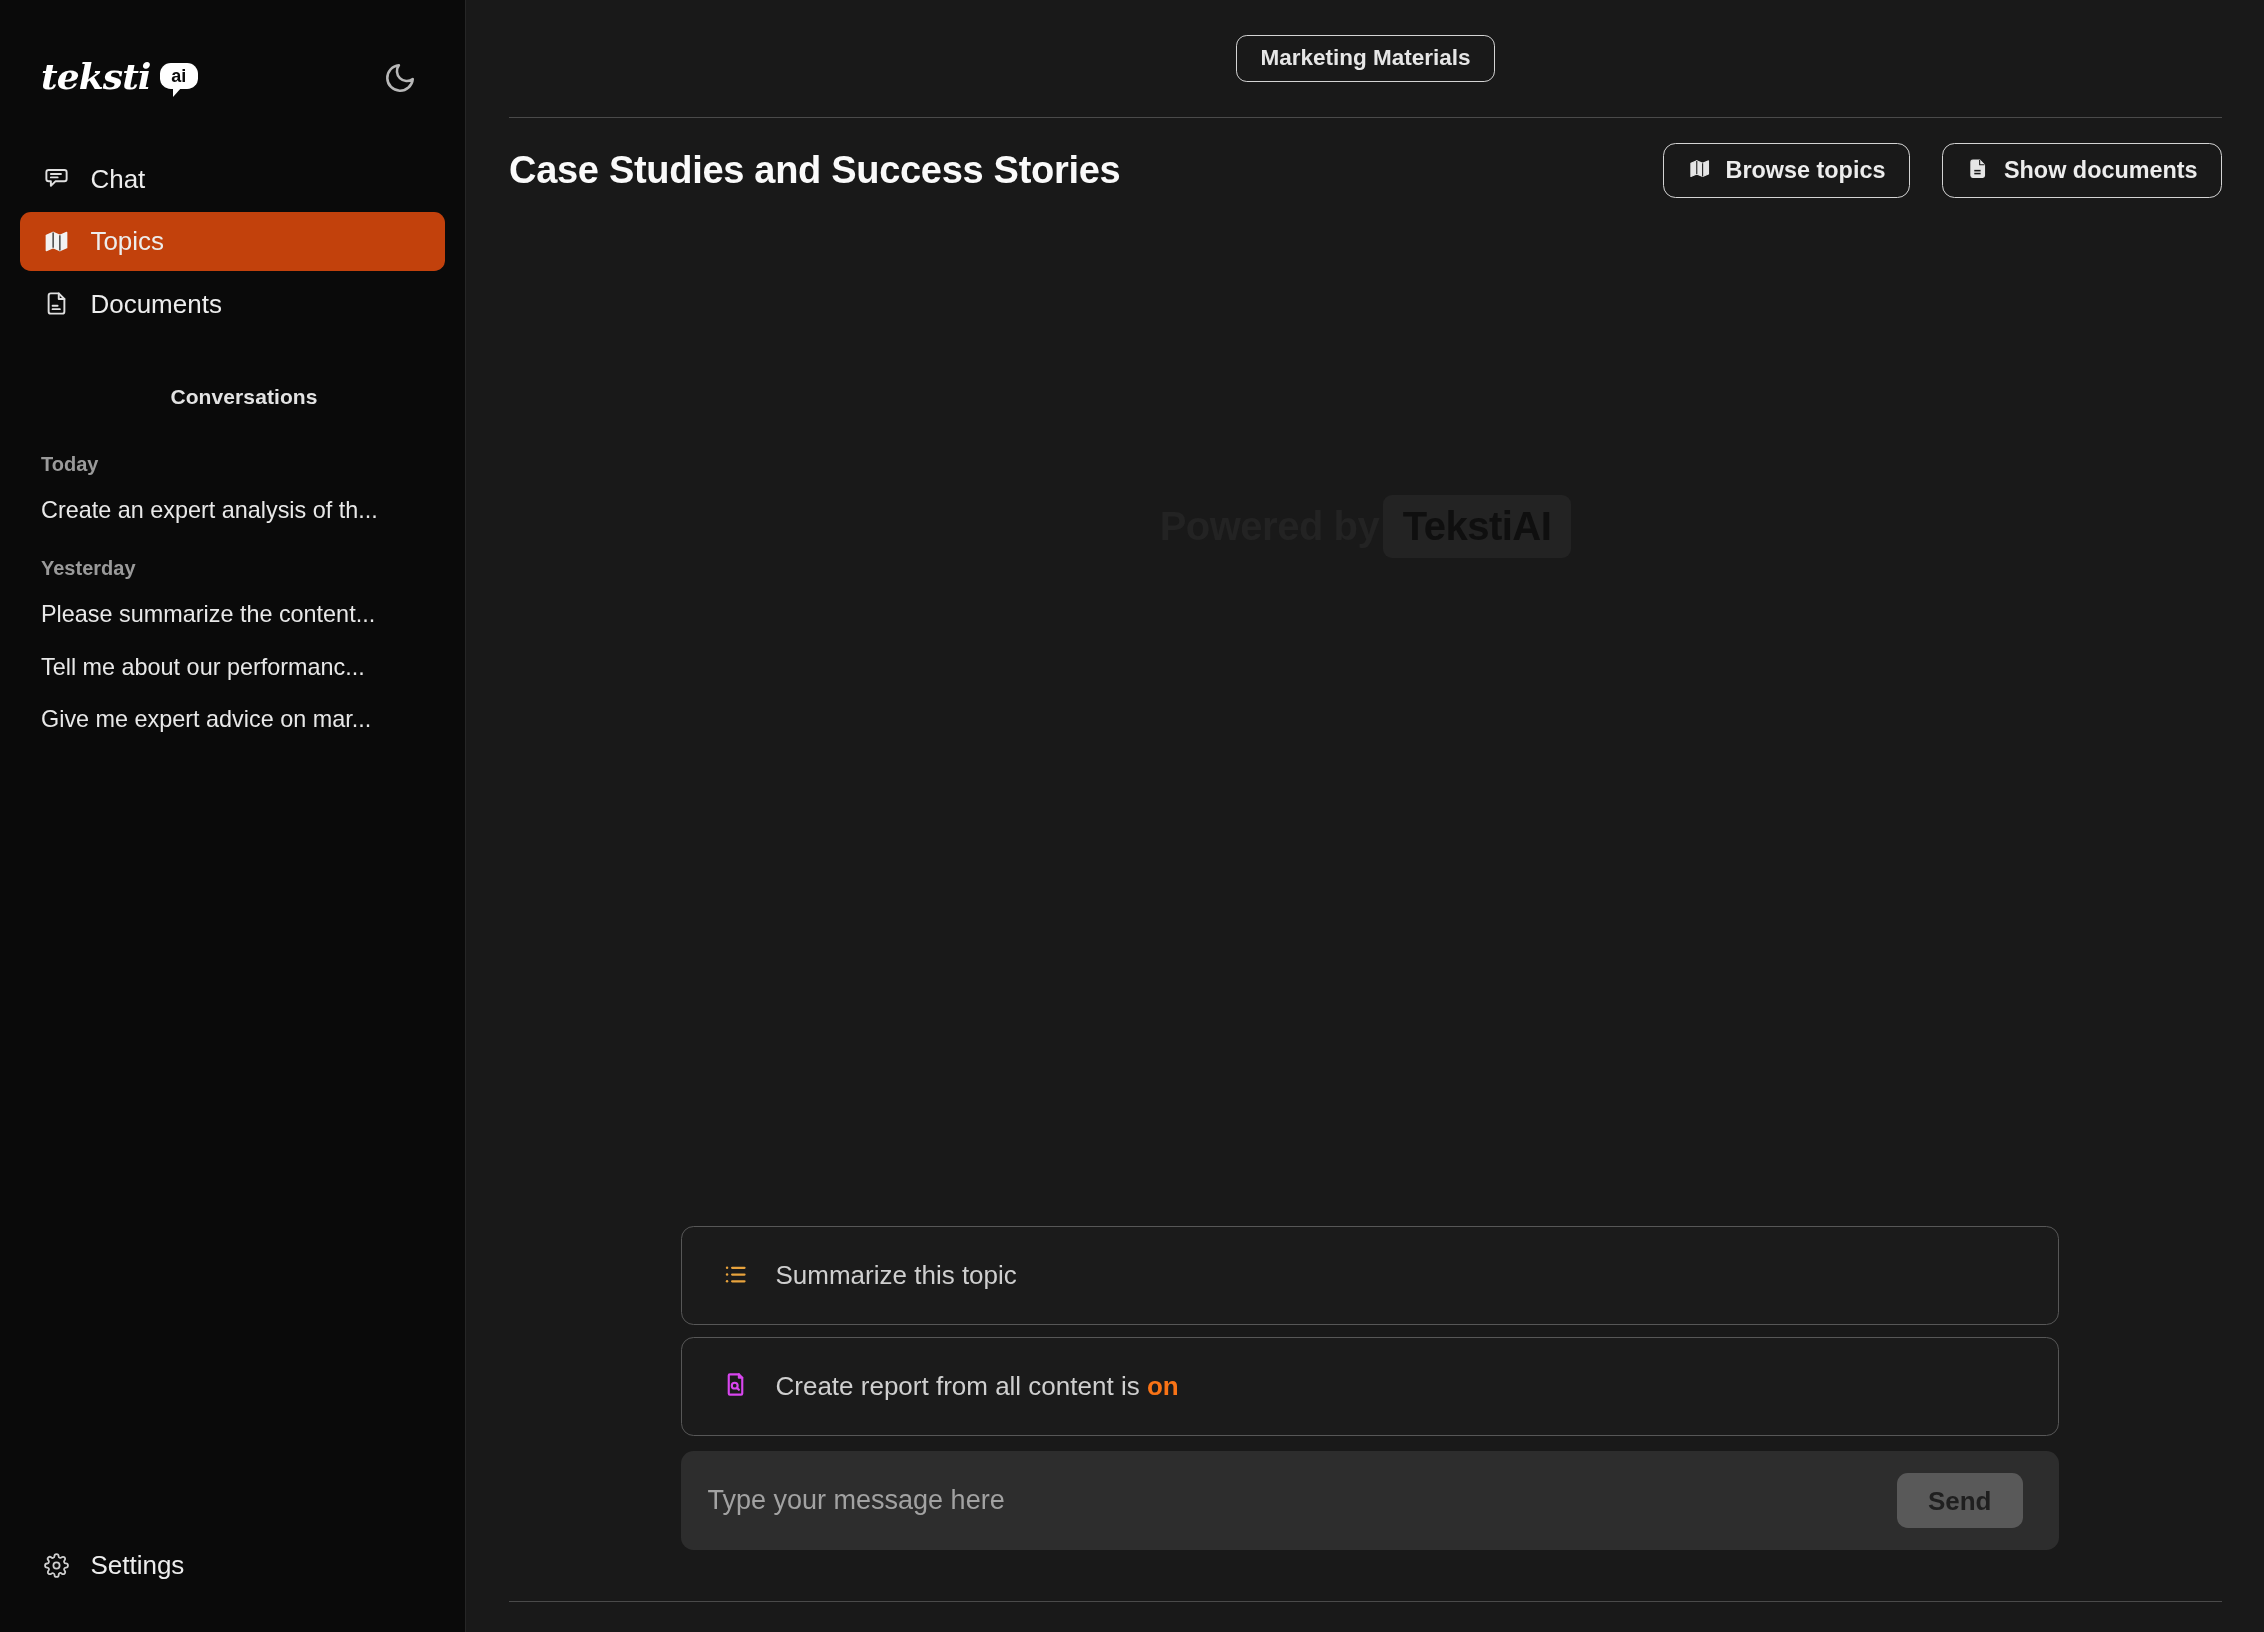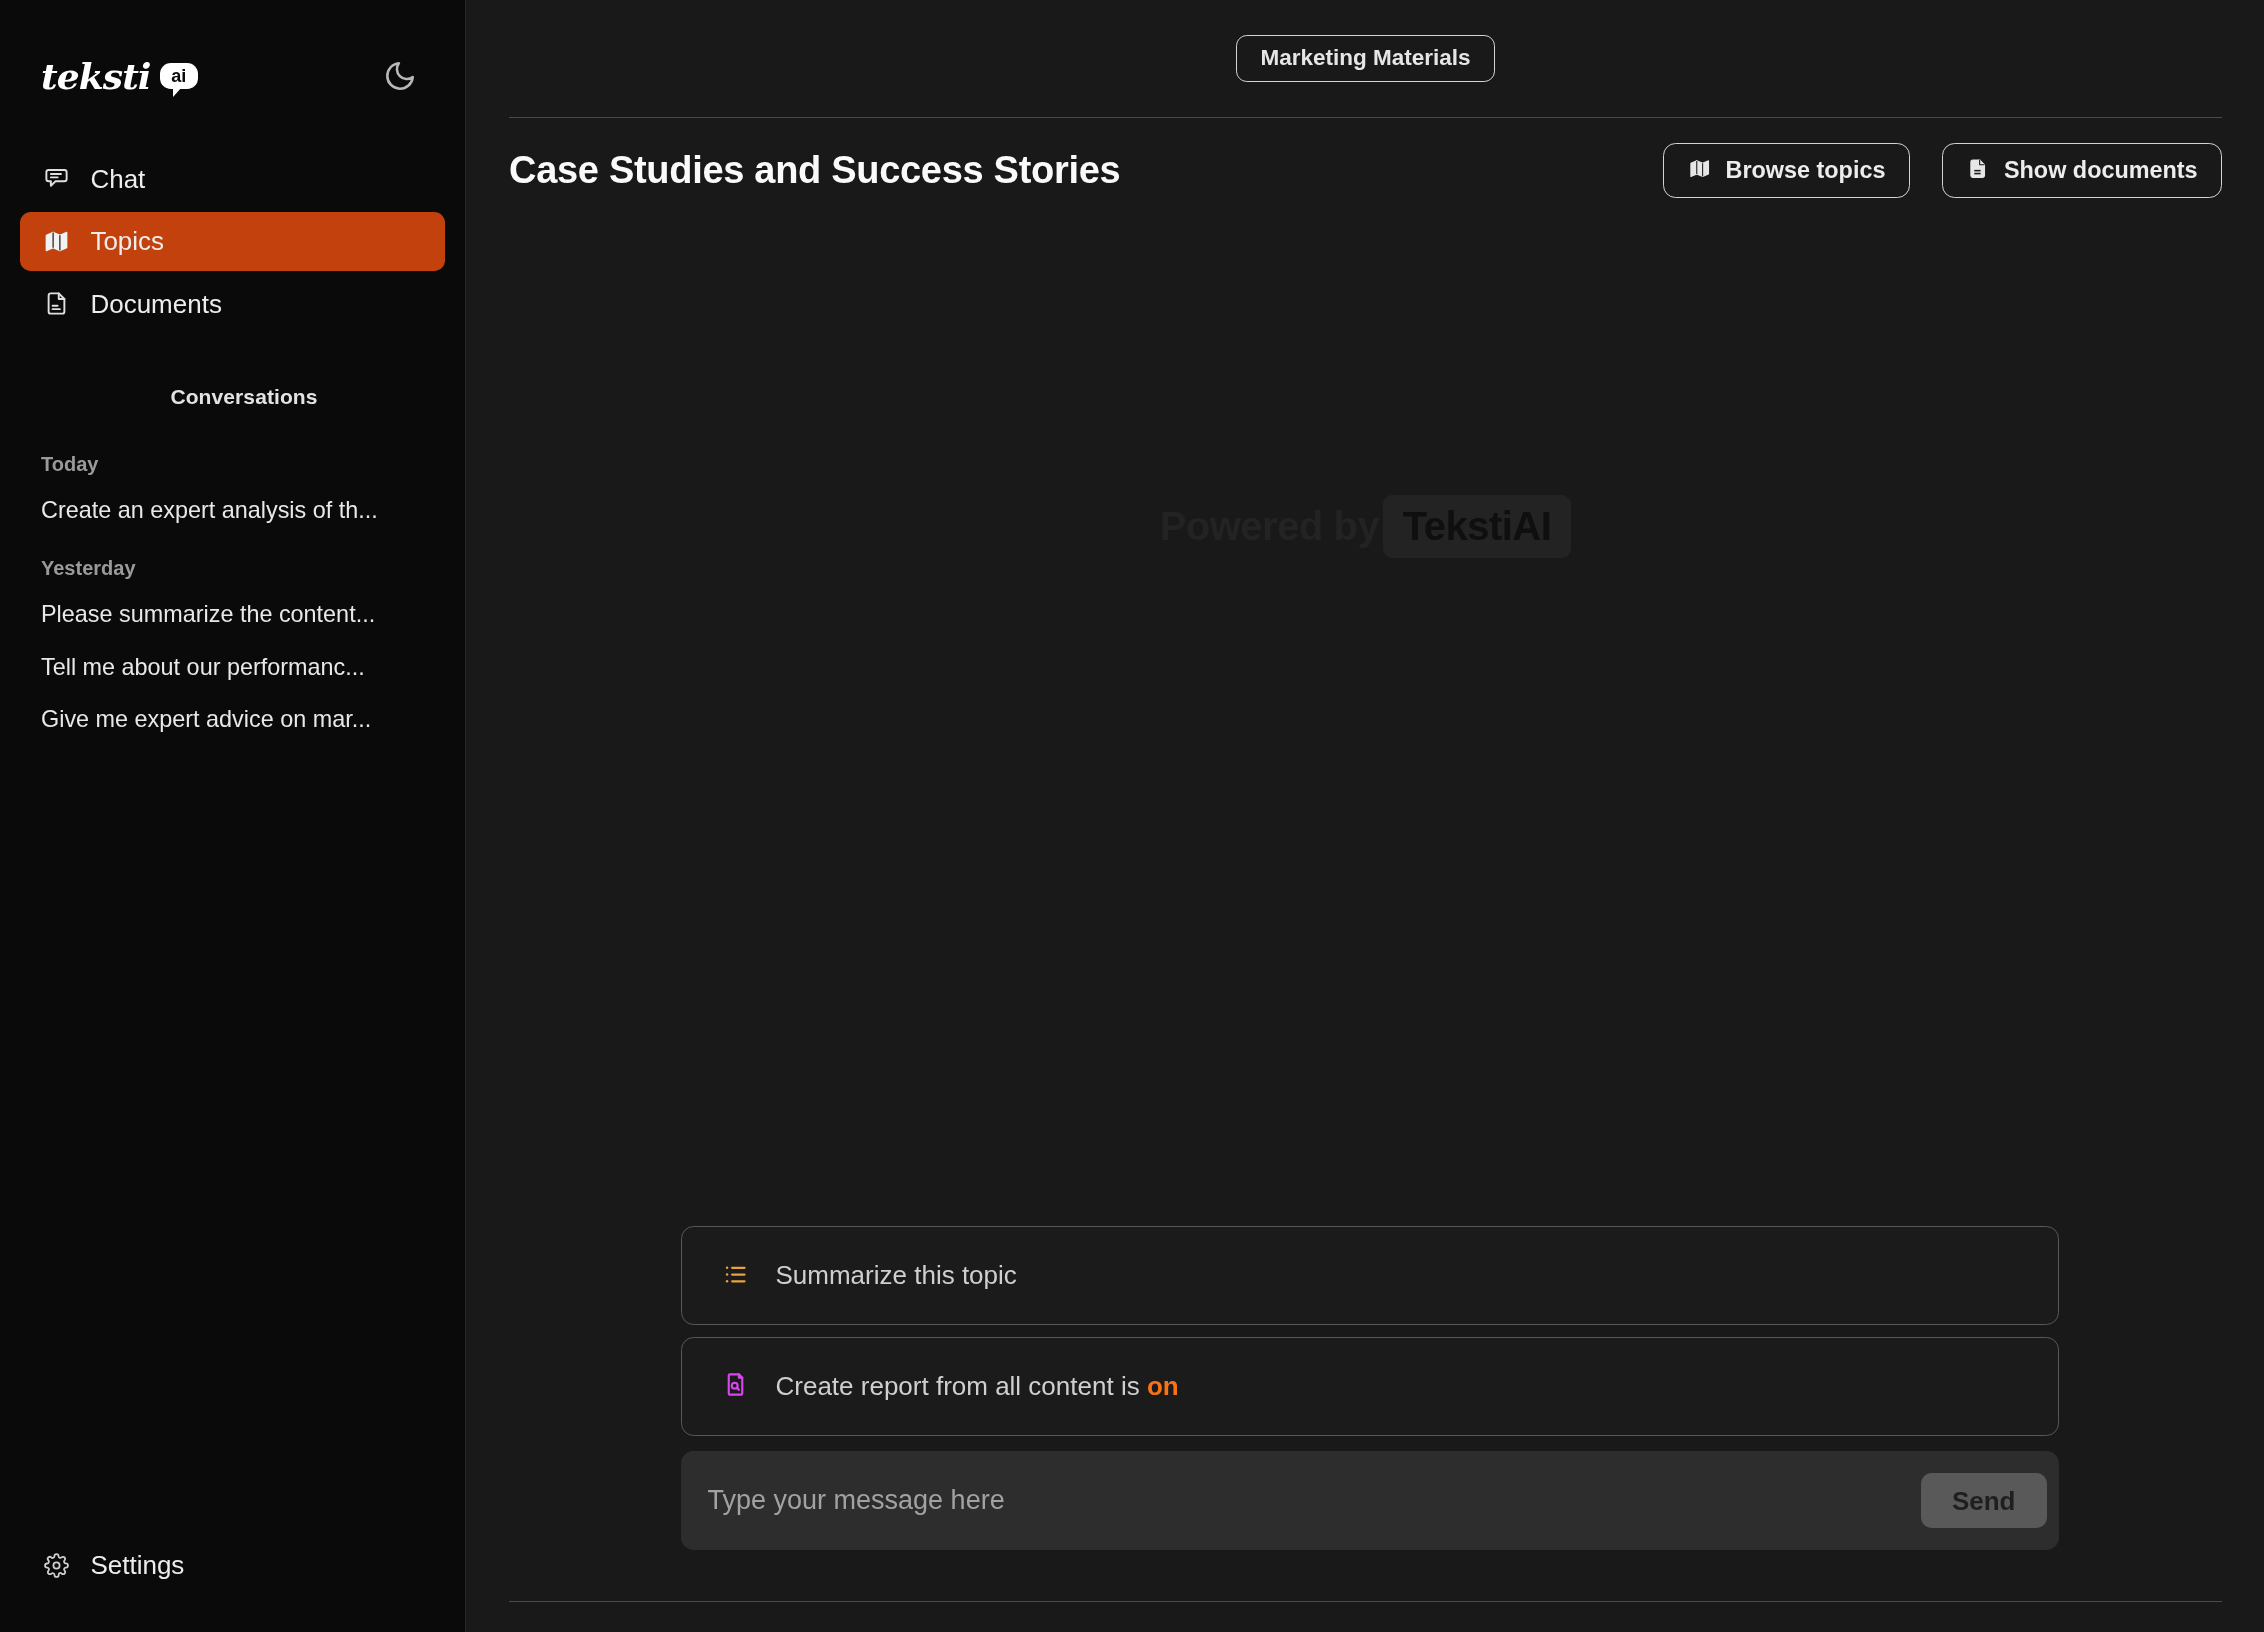--- a/index.html
+++ b/index.html
@@ -26,21 +26,21 @@
     background: #0a0a0a;
     border-right: 0.9px solid #262626;
     display: flex;
     flex-direction: column;
     flex: 0 0 466px;
     position: relative;
   }
 
   .sidebar-top {
     display: flex;
-    align-items: center;
+    align-items: flex-end;
     justify-content: space-between;
     padding: 50px 41px 0 41px;
   }
 
   .logo {
     display: flex;
     align-items: center;
     gap: 9px;
     height: 52px;
   }
@@ -278,21 +278,21 @@
   }
   .suggestion-text b { color: #f97316; font-weight: 700; }
 
   .input-row {
     width: 1378px;
     height: 99px;
     background: #2d2d2d;
     border-radius: 12.6px;
     display: flex;
     align-items: center;
-    padding: 0 12px 0 27px;
+    padding: 0 36px 0 27px;
     margin-top: 3.6px;
   }
   .msg-input {
     flex: 1;
     background: transparent;
     border: none;
     outline: none;
     color: #e6e6e6;
     font-size: 27px;
     font-family: "Liberation Sans", sans-serif;

